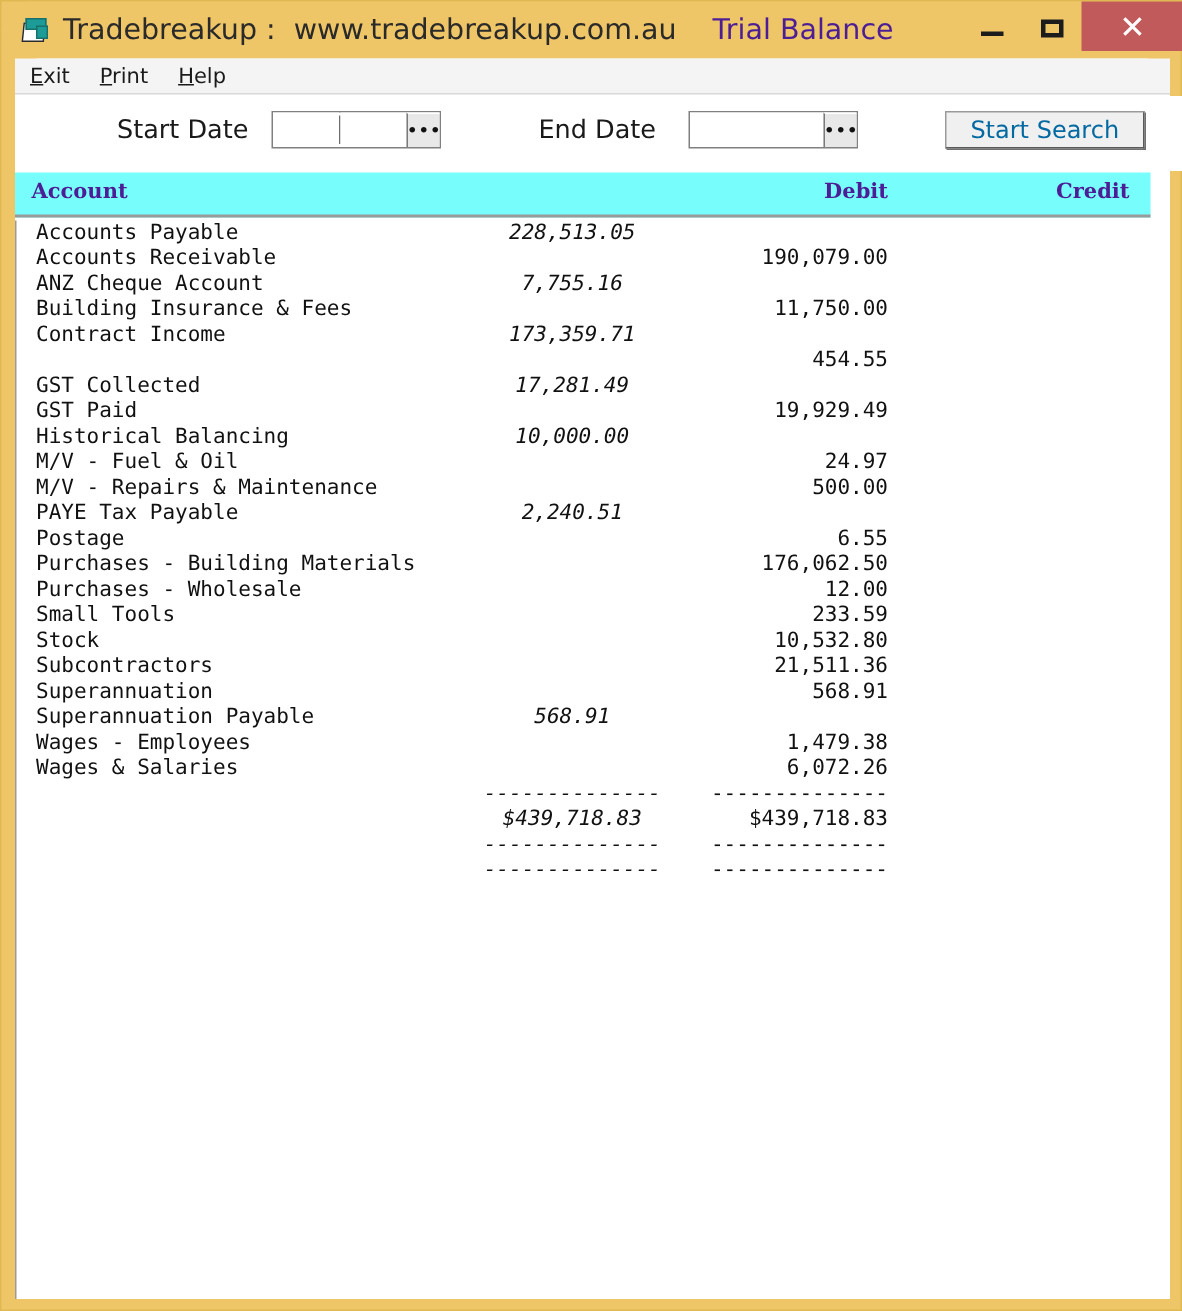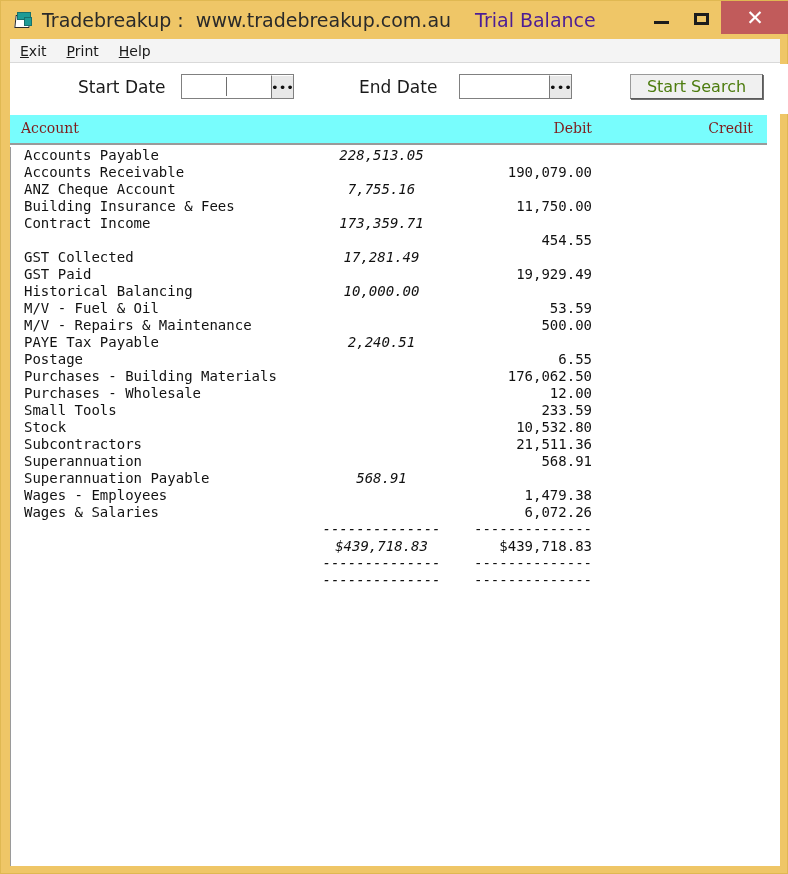--- a/index.html
+++ b/index.html
@@ -211,43 +211,43 @@
     height: 25px;
     background: #f0f0f0;
     border: 1px solid #9a9a9a;
     border-right-color: #5a5a5a;
     border-bottom-color: #5a5a5a;
     box-shadow: 1px 1px 0 #707070;
     display: flex;
     align-items: center;
     justify-content: center;
     font-size: 16px;
-    color: #4d7c0f;
+    color: #0369a1;
     font-family: "DejaVu Sans", sans-serif;
     box-sizing: border-box;
     white-space: pre;
   }
 
   
   .colheader {
     position: absolute;
     left: 0;
     top: 76px;
     width: 757px;
     height: 30px;
     background: #78fdfd;
     border-bottom: 2px solid #9a9a9a;
     box-sizing: border-box;
   }
   .colheader .ch {
     position: absolute;
     top: 5px;
     font-size: 14px;
-    font-weight: normal;
-    color: #7f1d1d;
+    font-weight: bold;
+    color: #4c1d95;
     font-family: "DejaVu Serif", serif;
     white-space: pre;
   }
   .ch-account { left: 11px; }
   .ch-debit   { left: 0; width: 582px; text-align: right; }
   .ch-credit  { left: 0; width: 743px; text-align: right; }
 
   
   .grid {
     position: absolute;
@@ -375,21 +375,21 @@
           <div class="cell c-debit">19,929.49</div>
           <div class="cell c-credit"></div>
         </div>
         <div class="row">
           <div class="cell c-account">Historical Balancing</div>
           <div class="cell c-debit"></div>
           <div class="cell c-credit">10,000.00</div>
         </div>
         <div class="row">
           <div class="cell c-account">M/V - Fuel &amp; Oil</div>
-          <div class="cell c-debit">53.59</div>
+          <div class="cell c-debit">24.97</div>
           <div class="cell c-credit"></div>
         </div>
         <div class="row">
           <div class="cell c-account">M/V - Repairs &amp; Maintenance</div>
           <div class="cell c-debit">500.00</div>
           <div class="cell c-credit"></div>
         </div>
         <div class="row">
           <div class="cell c-account">PAYE Tax Payable</div>
           <div class="cell c-debit"></div>

